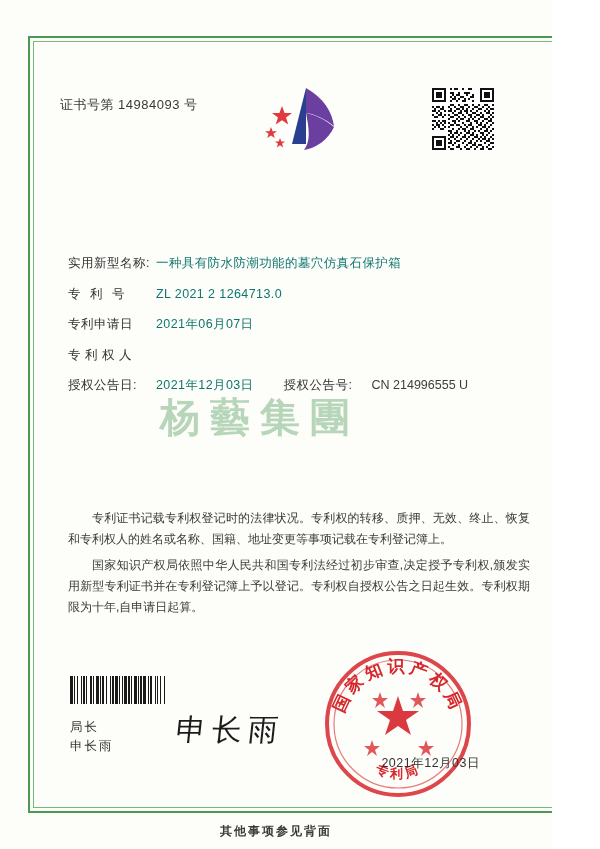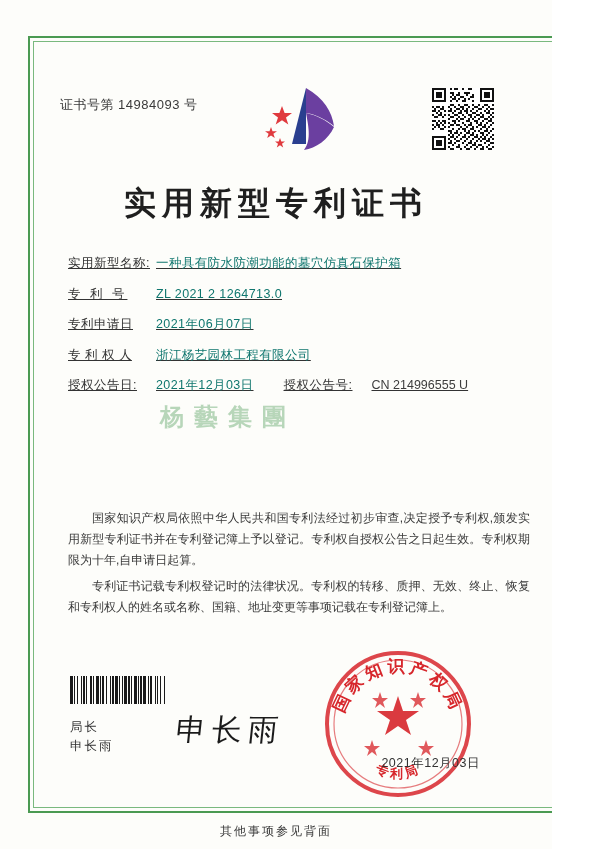--- a/index.html
+++ b/index.html
@@ -86,21 +86,20 @@
   }
 
   
   .fields {
     position: absolute;
     left: 68px;
     top: 255px;
     width: 470px;
     font-size: 12.5px;
     color: #333;
-    text-decoration: underline;
   }
   .field-row {
     display: flex;
     align-items: baseline;
     margin-bottom: 13.5px;
     white-space: nowrap;
   }
   .field-label {
     width: 88px;
     flex: 0 0 88px;
@@ -136,23 +135,23 @@
   }
   .paragraphs p {
     margin: 0 0 5px 0;
     text-indent: 24px;
   }
 
   
   .watermark {
     position: absolute;
     left: 160px;
-    top: 401px;
+    top: 390px;
     font-family: Liberation Mono, monospace;
-    font-size: 24px;
+    font-size: 40px;
     font-weight: bold;
     letter-spacing: 10px;
     color: rgba(86, 160, 96, 0.42);
     white-space: nowrap;
     pointer-events: none;
   }
 
   
   .barcode {
     position: absolute;
@@ -221,20 +220,21 @@
     letter-spacing: 1px;
   }
   .back-note {
     position: absolute;
     left: 0; right: 0;
     top: 823px;
     text-align: center;
     font-size: 12px;
     color: #3a3a3a;
     letter-spacing: 2px;
+    font-weight: bold;
   }
 </style>
 </head>
 <body>
 
 <div id="certificate">
 
   <div class="border-outer"></div>
   <div class="border-inner"></div>
 
@@ -491,52 +491,50 @@
         <rect x="9" y="30" width="2" height="1"></rect>
           <rect x="14" y="30" width="1" height="1"></rect>
           <rect x="17" y="30" width="2" height="1"></rect>
           <rect x="21" y="30" width="1" height="1"></rect>
           <rect x="24" y="30" width="2" height="1"></rect>
           <rect x="28" y="30" width="2" height="1"></rect>
       </g>
     </svg>
   </div>
 
-  <div class="doc-title">实用新型专利证书</div>
 
   <div class="fields">
     <div class="field-row">
       <span class="field-label tight">实用新型名称:</span>
       <span class="field-value">一种具有防水防潮功能的墓穴仿真石保护箱</span>
     </div>
     <div class="field-row">
       <span class="field-label">专 利 号</span>
       <span class="field-value">ZL 2021 2 1264713.0</span>
     </div>
     <div class="field-row">
       <span class="field-label tight">专利申请日</span>
       <span class="field-value">2021年06月07日</span>
     </div>
     <div class="field-row">
       <span class="field-label tight">专 利 权 人</span>
-      <span class="field-value">浙江杨艺园林工程有限公司</span>
     </div>
     <div class="field-row dual">
       <span class="field-label tight">授权公告日:</span>
       <span class="field-value">2021年12月03日</span>
       <span class="field-label2">授权公告号:</span>
       <span class="field-value2">CN 214996555 U</span>
     </div>
   </div>
 
   <div class="watermark">杨藝集團</div>
 
   <div class="paragraphs">
+    <p>专利证书记载专利权登记时的法律状况。专利权的转移、质押、无效、终止、恢复和专利权人的姓名或名称、国籍、地址变更等事项记载在专利登记簿上。</p>
     <p>国家知识产权局依照中华人民共和国专利法经过初步审查,决定授予专利权,颁发实用新型专利证书并在专利登记簿上予以登记。专利权自授权公告之日起生效。专利权期限为十年,自申请日起算。</p>
-    <p>专利证书记载专利权登记时的法律状况。专利权的转移、质押、无效、终止、恢复和专利权人的姓名或名称、国籍、地址变更等事项记载在专利登记簿上。</p>
   </div>
 
   <div class="barcode" id="barcode"><i style="width:3px"></i><i style="width:1px;background:transparent"></i><i style="width:1px"></i><i style="width:2px;background:transparent"></i><i style="width:1px"></i><i style="width:3px;background:transparent"></i><i style="width:1px"></i><i style="width:1px;background:transparent"></i><i style="width:2px"></i><i style="width:1px;background:transparent"></i><i style="width:1px"></i><i style="width:3px;background:transparent"></i><i style="width:2px"></i><i style="width:1px;background:transparent"></i><i style="width:1px"></i><i style="width:2px;background:transparent"></i><i style="width:3px"></i><i style="width:1px;background:transparent"></i><i style="width:1px"></i><i style="width:1px;background:transparent"></i><i style="width:2px"></i><i style="width:2px;background:transparent"></i><i style="width:1px"></i><i style="width:3px;background:transparent"></i><i style="width:1px"></i><i style="width:1px;background:transparent"></i><i style="width:2px"></i><i style="width:1px;background:transparent"></i><i style="width:3px"></i><i style="width:1px;background:transparent"></i><i style="width:1px"></i><i style="width:2px;background:transparent"></i><i style="width:1px"></i><i style="width:1px;background:transparent"></i><i style="width:3px"></i><i style="width:1px;background:transparent"></i><i style="width:2px"></i><i style="width:1px;background:transparent"></i><i style="width:1px"></i><i style="width:2px;background:transparent"></i><i style="width:3px"></i><i style="width:1px;background:transparent"></i><i style="width:1px"></i><i style="width:1px;background:transparent"></i><i style="width:2px"></i><i style="width:1px;background:transparent"></i><i style="width:3px"></i><i style="width:2px;background:transparent"></i><i style="width:1px"></i><i style="width:1px;background:transparent"></i><i style="width:2px"></i><i style="width:3px;background:transparent"></i><i style="width:1px"></i><i style="width:1px;background:transparent"></i><i style="width:1px"></i><i style="width:2px;background:transparent"></i><i style="width:1px"></i><i style="width:3px;background:transparent"></i><i style="width:1px"></i><i style="width:2px;background:transparent"></i></div>
 
   <div class="director">
     <div>局长</div>
     <div>申长雨</div>
   </div>
 
   <div class="signature">申长雨</div>

